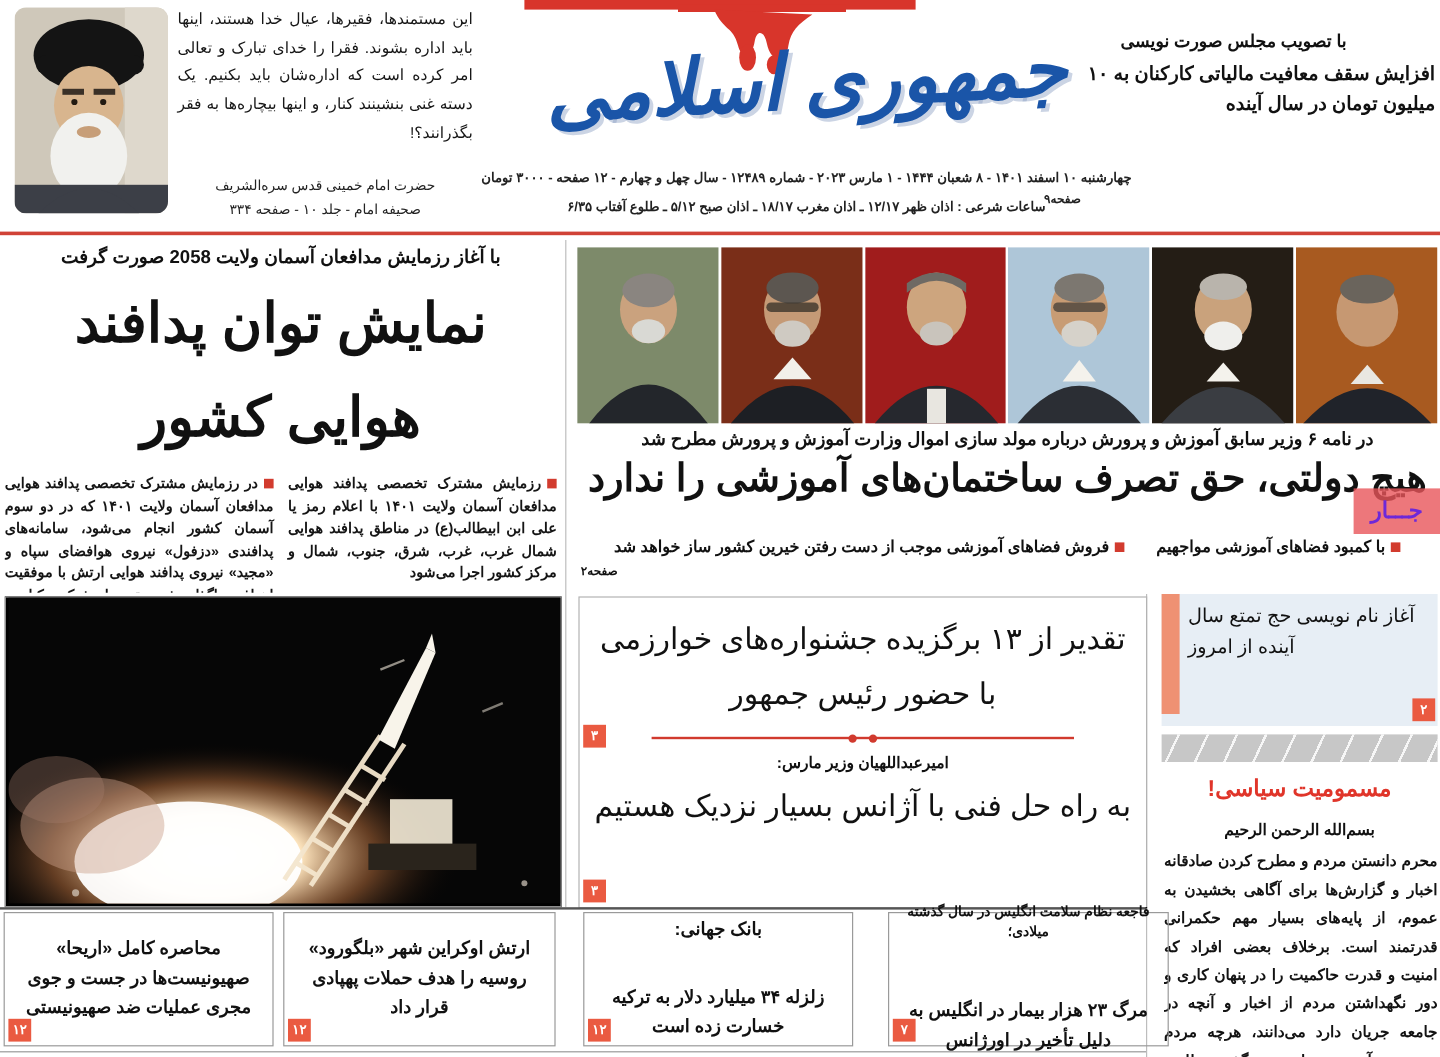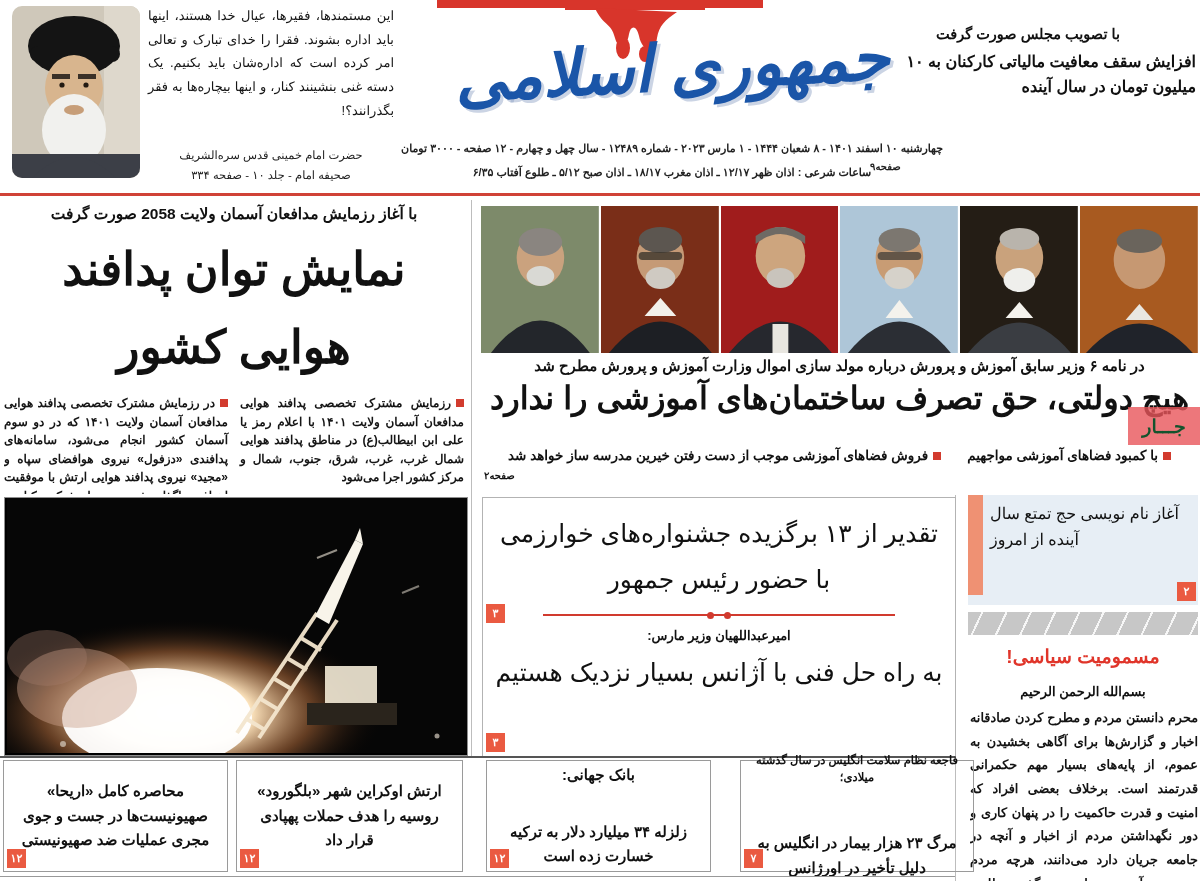--- a/index.html
+++ b/index.html
@@ -37,21 +37,21 @@
   .missile-box{left:4px;top:497px;width:462px;height:257px;border:1px solid #8f8f8f;background:#000;}
 
   .vline1{left:471px;top:200px;width:1px;height:556px;background:#bdbdbd;}
   .vline2{left:955px;top:495px;width:1px;height:386px;background:#bdbdbd;}
 
   
   .photo-strip{left:481px;top:206px;width:717px;height:147px;display:flex;gap:2px;direction:ltr;}
   .photo-strip svg{flex:1;height:147px;display:block;}
   .edu-kicker{left:481px;top:357px;width:717px;text-align:center;font-size:15px;font-weight:bold;}
   .edu-headline{left:481px;top:379px;width:717px;text-align:center;font-size:32px;font-weight:bold;}
-  .edu-watermark{left:1128px;top:407px;width:72px;height:38px;background:rgba(233,85,90,.8);color:#14532d;
+  .edu-watermark{left:1128px;top:407px;width:72px;height:38px;background:rgba(233,85,90,.8);color:#6d28d9;
                  display:flex;align-items:center;justify-content:center;font-size:19px;font-weight:bold;}
   .edu-bullets{left:481px;top:447px;width:717px;display:flex;gap:26px;justify-content:center;
                font-size:13.5px;font-weight:bold;white-space:nowrap;}
   .edu-pref{left:484px;top:470px;font-size:10px;font-weight:bold;}
 
   .midbox{left:482px;top:497px;width:472px;height:258px;border:1px solid #b3b3b3;}
   .kh-headline{position:absolute;top:12px;left:10px;right:10px;text-align:center;font-size:25px;line-height:1.85;}
   .mid-divider{position:absolute;top:116px;left:60px;right:60px;height:0;border-top:2px solid #d13a2e;}
   .mid-divider::before,.mid-divider::after{content:"";position:absolute;top:-4px;width:7px;height:7px;border-radius:50%;background:#d13a2e;}
   .mid-divider::before{left:calc(50% - 12px);} .mid-divider::after{left:calc(50% + 5px);}
@@ -117,21 +117,21 @@
     <rect x="0" y="0" width="140" height="6" fill="#d8352b"></rect>
     <path d="M30,4 C38,22 46,18 50,34 C53,46 62,44 64,30 C66,20 72,22 74,32 C77,48 90,50 92,34 C94,22 100,16 112,8 Z" fill="#d8352b"></path>
     <ellipse cx="58" cy="44" rx="7" ry="11" fill="#d8352b"></ellipse>
     <ellipse cx="80" cy="50" rx="6" ry="8" fill="#d8352b"></ellipse>
   </svg>
   <div class="abs mast-title">جمهوری اسلامی</div>
   <div class="abs dateline d1">چهارشنبه ۱۰ اسفند ۱۴۰۱ - ۸ شعبان ۱۴۴۴ - ۱ مارس ۲۰۲۳ - شماره ۱۲۴۸۹ - سال چهل و چهارم - ۱۲ صفحه - ۳۰۰۰ تومان</div>
   <div class="abs dateline d2">ساعات شرعی : اذان ظهر ۱۲/۱۷ ـ اذان مغرب ۱۸/۱۷ ـ اذان صبح ۵/۱۲ ـ طلوع آفتاب ۶/۳۵</div>
 
   <div class="abs topright">
-    <div class="tr-kicker">با تصویب مجلس صورت گرفت</div>
+    <div class="tr-kicker">با تصویب مجلس صورت نویسی</div>
     <div class="tr-headline">افزایش سقف معافیت مالیاتی کارکنان به ۱۰ میلیون تومان در سال آینده</div>
     <div class="tr-pref">صفحه۹</div>
   </div>
 
   <div class="abs redline"></div>
 
   <div class="abs lead-kicker">با آغاز رزمایش مدافعان آسمان ولایت 2058 صورت گرفت</div>
   <div class="abs lead-headline">نمایش توان پدافند هوایی کشور</div>
   <div class="abs lead-cols">
     <div class="lead-col bullet">رزمایش مشترک تخصصی پدافند هوایی مدافعان آسمان ولایت ۱۴۰۱ با اعلام رمز یا علی ابن ابیطالب(ع) در مناطق پدافند هوایی شمال غرب، غرب، شرق، جنوب، شمال و مرکز کشور اجرا می‌شود</div>
@@ -228,21 +228,21 @@
       <path d="M6,147 Q60,88 114,147 Z" fill="#20232a"></path>
         <path d="M46,114 L60,98 L74,114 Z" fill="#e9e7e1"></path>
     </svg>
   </div>
 
   <div class="abs edu-kicker">در نامه ۶ وزیر سابق آموزش و پرورش درباره مولد سازی اموال وزارت آموزش و پرورش مطرح شد</div>
   <div class="abs edu-headline">هیچ دولتی، حق تصرف ساختمان‌های آموزشی را ندارد</div>
   <div class="abs edu-watermark">جـــار</div>
   <div class="abs edu-bullets">
     <span class="bullet">با کمبود فضاهای آموزشی مواجهیم</span>
-    <span class="bullet">فروش فضاهای آموزشی موجب از دست رفتن خیرین مدرسه ساز خواهد شد</span>
+    <span class="bullet">فروش فضاهای آموزشی موجب از دست رفتن خیرین کشور ساز خواهد شد</span>
   </div>
   <div class="abs edu-pref">صفحه۲</div>
 
   <div class="abs midbox">
     <div class="kh-headline">تقدیر از ۱۳ برگزیده جشنواره‌های خوارزمی با حضور رئیس جمهور</div>
     <div class="badge bdg-kh">۳</div>
     <div class="mid-divider"></div>
     <div class="fm-kicker">امیرعبداللهیان وزیر مارس:</div>
     <div class="fm-headline">به راه حل فنی با آژانس بسیار نزدیک هستیم</div>
     <div class="badge bdg-fm">۳</div>

